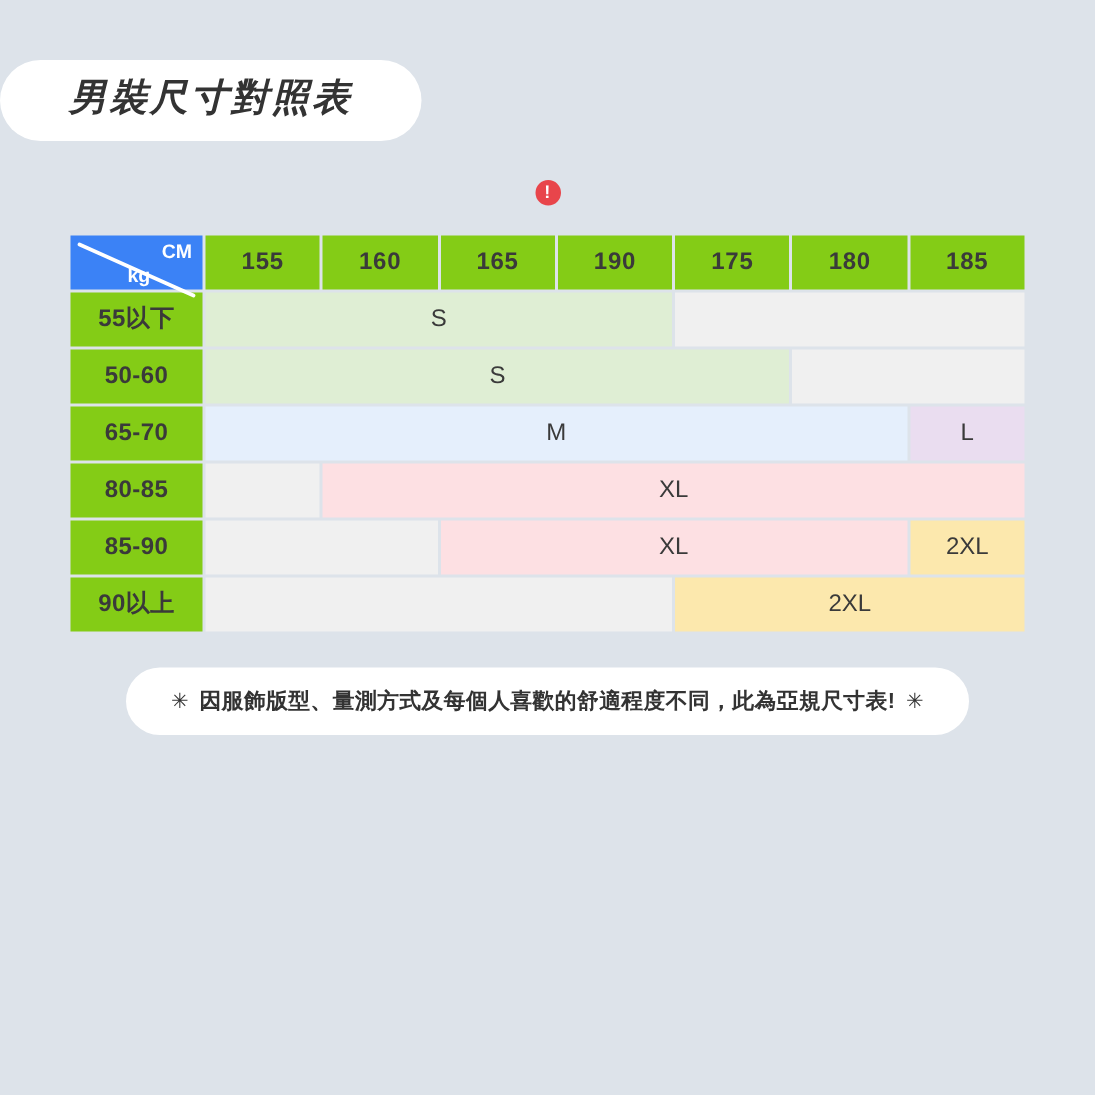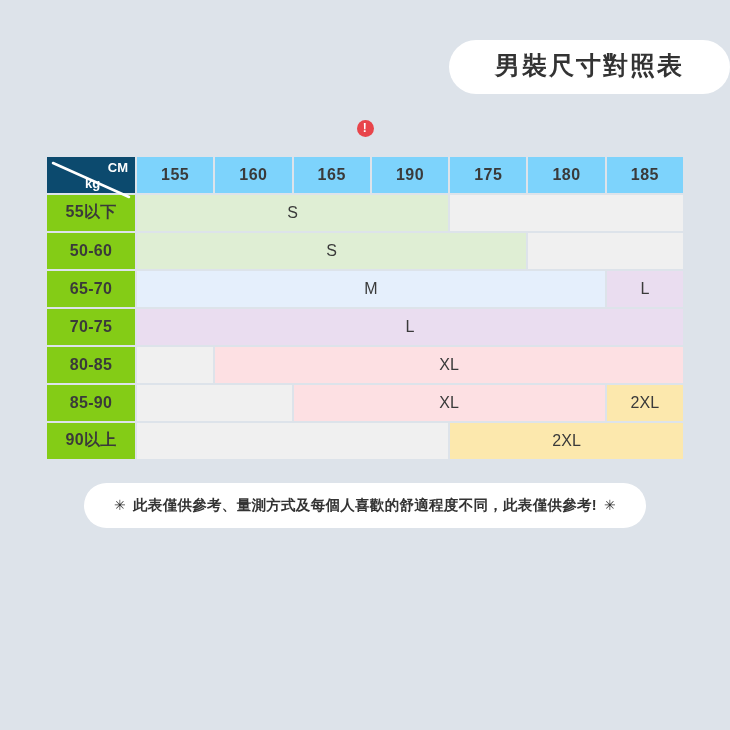--- a/index.html
+++ b/index.html
@@ -16,22 +16,23 @@
   .page {
     width: 730px;
     height: 730px;
     position: relative;
     box-sizing: border-box;
   }
 
   
   .title-wrap {
     display: flex;
-    justify-content: flex-end;
+    justify-content: flex-start;
     padding-top: 40px;
+    font-style: italic;
   }
   .title-pill {
     background: #ffffff;
     border-radius: 30px;
     padding: 12px 46px 14px 46px;
     font-size: 25px;
     font-weight: bold;
     color: #333333;
     letter-spacing: 2px;
     line-height: 1.1;
@@ -79,21 +80,21 @@
   table.size-table td {
     height: 36px;
     text-align: center;
     vertical-align: middle;
     font-size: 16px;
     color: #3a3a3a;
     padding: 0;
   }
   td.corner {
     width: 88px;
-    background: #0c4a6e;
+    background: #3b82f6;
     position: relative;
     height: 44px;
     padding: 0;
     margin-left: 40px;
   }
   .corner-inner {
     position: relative;
     width: 100%;
     height: 100%;
   }
@@ -112,21 +113,21 @@
   .corner-kg {
     position: absolute;
     left: 7px;
     bottom: 2px;
     color: #ffffff;
     font-size: 13px;
     font-weight: bold;
     padding-left: 31px;
   }
   td.colhead {
-    background: #7dd3fc;
+    background: #84cc16;
     color: #ffffff;
     font-size: 18px;
     font-weight: bold;
     height: 44px;
     letter-spacing: 0.5px;
     margin-top: 40px;
   }
   td.rowhead {
     background: #84cc16;
     color: #ffffff;
@@ -201,24 +202,20 @@
             <td class="rowhead">50-60</td>
             <td colspan="5" class="cell-label" style="background: rgb(223, 238, 212);">S</td>
             <td colspan="2" class="cell-label" style="background: rgb(240, 240, 240);"></td>
           </tr>
           <tr>
             <td class="rowhead">65-70</td>
             <td colspan="6" class="cell-label" style="background: rgb(229, 239, 252);">M</td>
             <td colspan="1" class="cell-label" style="background: rgb(234, 221, 240);">L</td>
           </tr>
           <tr>
-            <td class="rowhead">70-75</td>
-            <td colspan="7" class="cell-label" style="background: rgb(234, 221, 240);">L</td>
-          </tr>
-          <tr>
             <td class="rowhead">80-85</td>
             <td colspan="1" class="cell-label" style="background: rgb(240, 240, 240);"></td>
             <td colspan="6" class="cell-label" style="background: rgb(253, 224, 227);">XL</td>
           </tr>
           <tr>
             <td class="rowhead">85-90</td>
             <td colspan="2" class="cell-label" style="background: rgb(240, 240, 240);"></td>
             <td colspan="4" class="cell-label" style="background: rgb(253, 224, 227);">XL</td>
             <td colspan="1" class="cell-label" style="background: rgb(252, 232, 173);">2XL</td>
           </tr>
@@ -227,18 +224,18 @@
             <td colspan="4" class="cell-label" style="background: rgb(240, 240, 240);"></td>
             <td colspan="3" class="cell-label" style="background: rgb(252, 232, 173);">2XL</td>
           </tr>
         </tbody>
     </table>
   </div>
 
   <div class="footer-wrap">
     <div class="footer-pill">
       <span class="star">✳</span>
-      <span>此表僅供參考、量測方式及每個人喜歡的舒適程度不同，此表僅供參考!</span>
+      <span>因服飾版型、量測方式及每個人喜歡的舒適程度不同，此為亞規尺寸表!</span>
       <span class="star">✳</span>
     </div>
   </div>
 
 </div>
 
 </body></html>

